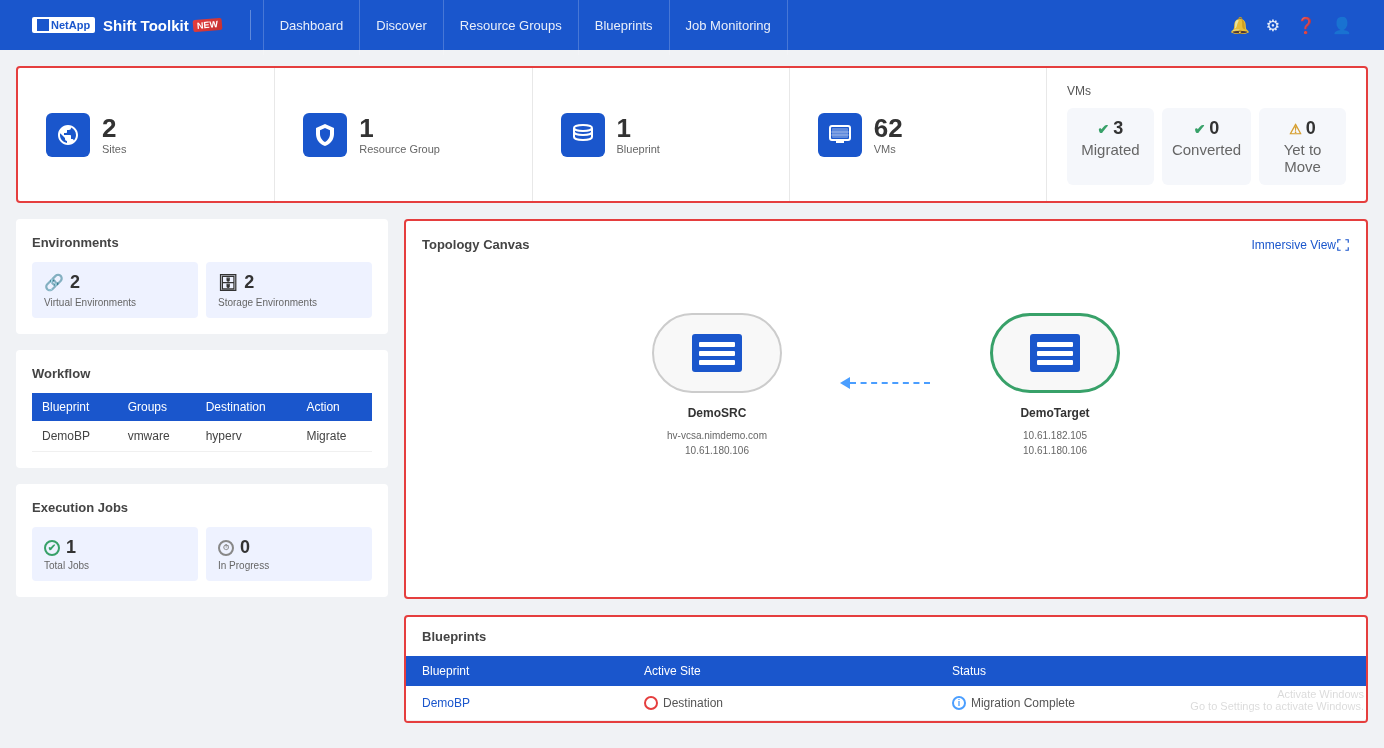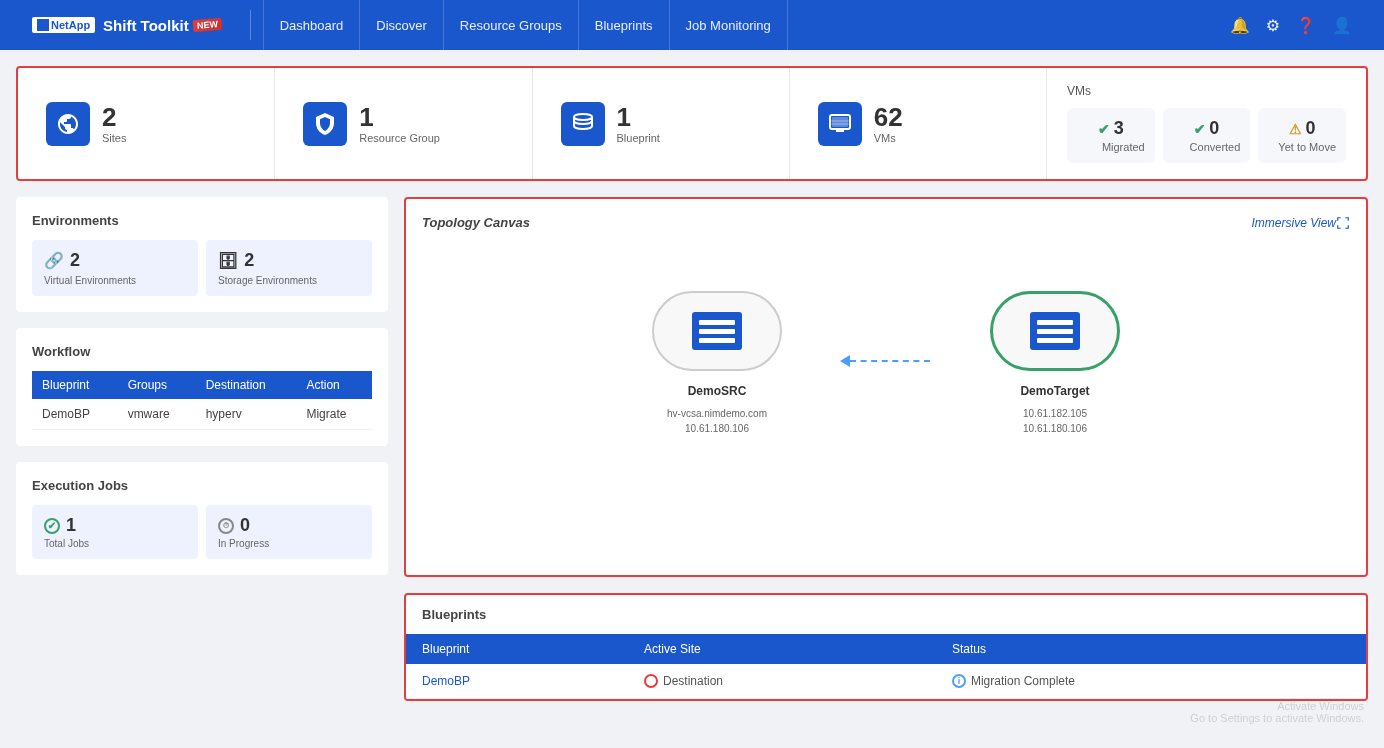--- a/index.html
+++ b/index.html
@@ -153,24 +153,23 @@
     .vm-badge .badge-count {
       font-size: 18px;
       font-weight: 600;
       color: #333;
       display: flex;
       align-items: center;
       justify-content: center;
       gap: 4px;
     }
     .vm-badge .badge-label {
-      font-size: 11px;
+      font-size: 15px;
       color: #666;
       margin-top: 2px;
-      text-align: right;
     }
     .check-green { color: #38a169; font-size: 14px; }
     .check-yellow { color: #d69e2e; font-size: 14px; }
 
     
     .bottom-row {
       display: flex;
       gap: 16px;
     }
     .left-col {
@@ -255,21 +254,20 @@
       border: 2px solid #e53e3e;
       border-radius: 4px;
       padding: 16px;
       min-height: 380px;
     }
     .topology-header {
       display: flex;
       justify-content: space-between;
       align-items: center;
       margin-bottom: 16px;
-      font-style: italic;
     }
     .topology-title {
       font-size: 13px;
       font-weight: 600;
       color: #444;
     }
     .immersive-view {
       color: #1a56cc;
       font-size: 12px;
       cursor: pointer;
@@ -474,21 +472,21 @@
       display: inline-flex;
       align-items: center;
       justify-content: center;
       color: #888;
       font-size: 8px;
     }
 
     
     .windows-watermark {
       position: fixed;
-      bottom: 24px;
+      bottom: 36px;
       right: 20px;
       color: rgba(0,0,0,0.15);
       font-size: 11px;
       text-align: right;
       pointer-events: none;
     }
   </style>
 </head>
 <body>
 

